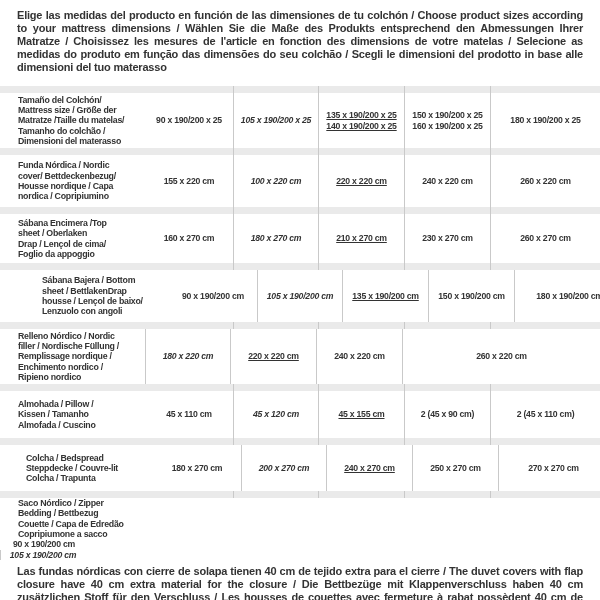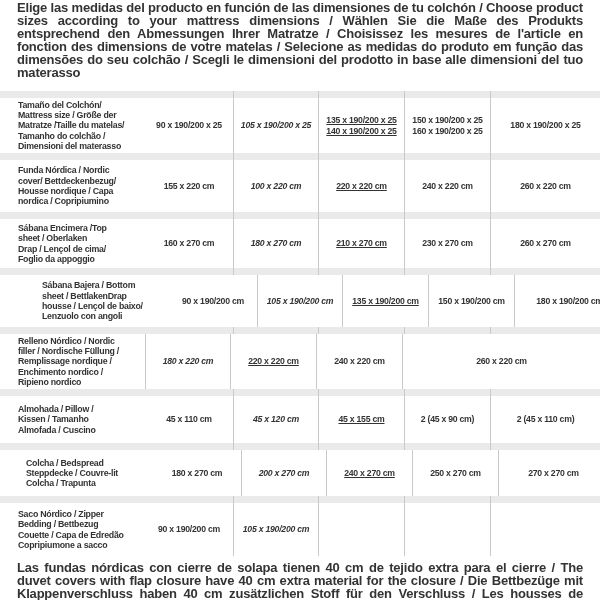--- a/index.html
+++ b/index.html
@@ -8,22 +8,22 @@
     --div:#c9c9c9;
     --bg:#ffffff;
   }
   html,body{margin:0;padding:0;background:var(--bg);}
   .page{
     width:600px;height:600px;overflow:hidden;background:var(--bg);
     font-family:"Liberation Sans","DejaVu Sans",sans-serif;
     color:var(--txt);position:relative;
   }
   .intro,.note{
-    margin:0;padding:1px 17px 0 17px;
-    font-size:13px;line-height:13px;font-weight:700;
+    margin:0;padding:9px 17px 0 17px;
+    font-size:11px;line-height:13px;font-weight:700;
     letter-spacing:-0.2px;text-align:justify;
   }
   .intro{margin-bottom:12px;}
   .note{padding-top:5px;}
   .size-table{width:542px;}
   .trow{display:flex;width:600px;}
   .band{height:7px;background:var(--band);}
   .cell{box-sizing:border-box;}
   .label{
     width:145px;padding-left:18px;padding-right:4px;
@@ -183,21 +183,21 @@
         <div class="cell val c4">270 x 270 cm</div>
       </div>
       <div class="trow band">
         <div class="cell label"></div>
         <div class="cell val c0"></div>
         <div class="cell val c1"></div>
         <div class="cell val c2"></div>
         <div class="cell val c3"></div>
         <div class="cell val c4"></div>
       </div>
-      <div class="trow" style="min-height: 53px;">
+      <div class="trow" style="min-height: 53px; flex-direction: column;">
         <div class="cell label">Saco Nórdico / Zipper
 Bedding / Bettbezug
 Couette / Capa de Edredão
 Copripiumone a sacco</div>
         <div class="cell val c0">90 x 190/200 cm</div>
         <div class="cell val c1">105 x 190/200 cm</div>
         <div class="cell val c2"></div>
         <div class="cell val c3"></div>
         <div class="cell val c4"></div>
       </div>

